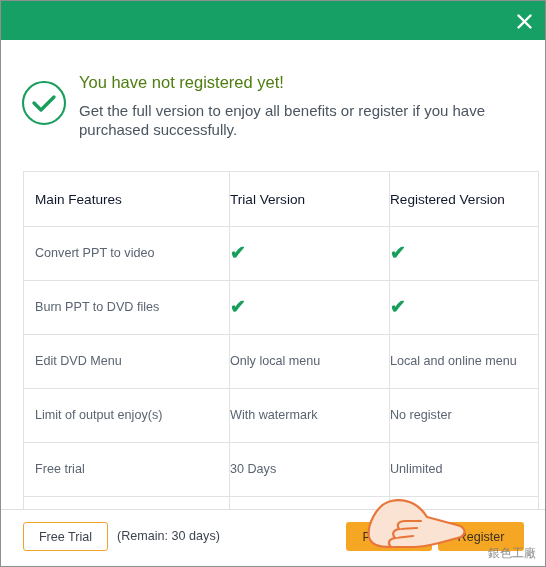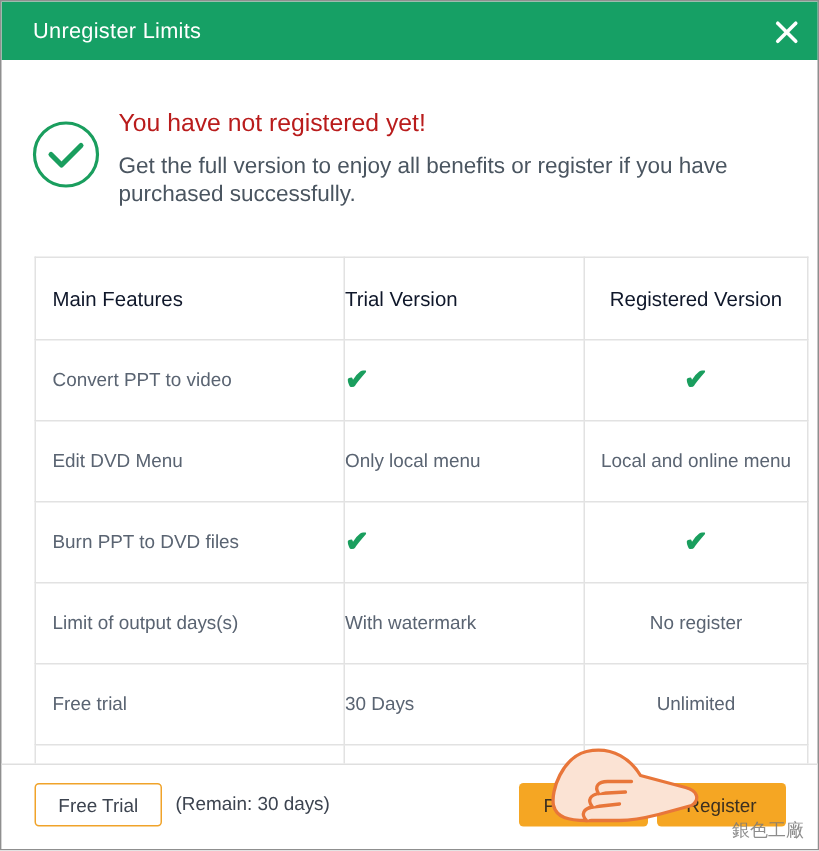--- a/index.html
+++ b/index.html
@@ -60,21 +60,21 @@
     left: 20px;
     top: 40px;
     width: 46px;
     height: 46px;
   }
   .msg-title {
     position: absolute;
     left: 78px;
     top: 33px;
     font-size: 16.5px;
-    color: #b91c1c;
+    color: #4d7c0f;
     white-space: nowrap;
   }
   .msg-body {
     position: absolute;
     left: 78px;
     top: 61px;
     width: 440px;
     font-size: 15px;
     line-height: 19px;
     color: #4a5560;
@@ -103,21 +103,20 @@
     text-align: left;
     line-height: 17px;
   }
   .feature-table td.c-trial {
     width: 159px;
     text-align: left;
     line-height: 17px;
   }
   .feature-table td.c-reg {
     width: 148px;
-    text-align: center;
     line-height: 17px;
   }
   .feature-table tr.header-row td {
     font-size: 13.6px;
     color: #0f172a;
     height: 46px;
   }
   .mark-check {
     color: #1a9e5e;
     font-size: 19px;
@@ -212,21 +211,20 @@
     font-family: "DejaVu Sans", sans-serif;
     opacity: 0.85;
   }
 </style>
 </head>
 <body>
 
 <div id="app">
 
   <div class="titlebar">
-    <span class="titlebar-title">Unregister Limits</span>
     <div class="close-btn">
       <svg width="17" height="17" viewBox="0 0 17 17" aria-hidden="true">
         <line x1="2.5" y1="2.5" x2="14.5" y2="14.5" stroke="#ffffff" stroke-width="2.4" stroke-linecap="round"></line>
         <line x1="14.5" y1="2.5" x2="2.5" y2="14.5" stroke="#ffffff" stroke-width="2.4" stroke-linecap="round"></line>
       </svg>
     </div>
   </div>
 
   <div class="message-area">
     <div class="check-circle">
@@ -247,33 +245,33 @@
         <td class="c-reg">Registered Version</td>
       </tr>
 
       <tr>
         <td class="c-feature">Convert PPT to video</td>
         <td class="c-trial"><span class="mark-check">✔</span></td>
         <td class="c-reg"><span class="mark-check">✔</span></td>
       </tr>
 
       <tr>
+        <td class="c-feature">Burn PPT to DVD files</td>
+        <td class="c-trial"><span class="mark-check">✔</span></td>
+        <td class="c-reg"><span class="mark-check">✔</span></td>
+      </tr>
+
+      <tr>
         <td class="c-feature">Edit DVD Menu</td>
         <td class="c-trial">Only local menu</td>
         <td class="c-reg">Local and online menu</td>
       </tr>
 
       <tr>
-        <td class="c-feature">Burn PPT to DVD files</td>
-        <td class="c-trial"><span class="mark-check">✔</span></td>
-        <td class="c-reg"><span class="mark-check">✔</span></td>
-      </tr>
-
-      <tr>
-        <td class="c-feature">Limit of output days(s)</td>
+        <td class="c-feature">Limit of output enjoy(s)</td>
         <td class="c-trial">With watermark</td>
         <td class="c-reg">No register</td>
       </tr>
 
       <tr>
         <td class="c-feature">Free trial</td>
         <td class="c-trial">30 Days</td>
         <td class="c-reg">Unlimited</td>
       </tr>
 

